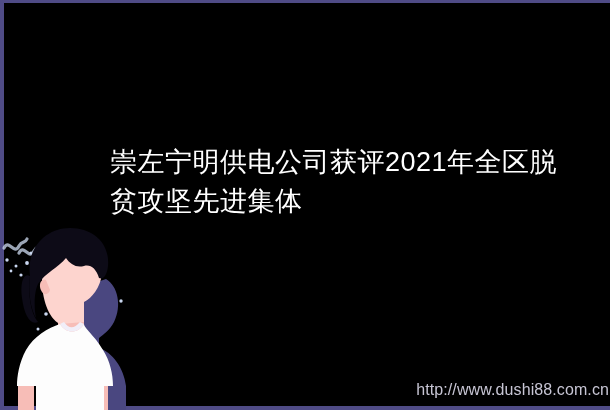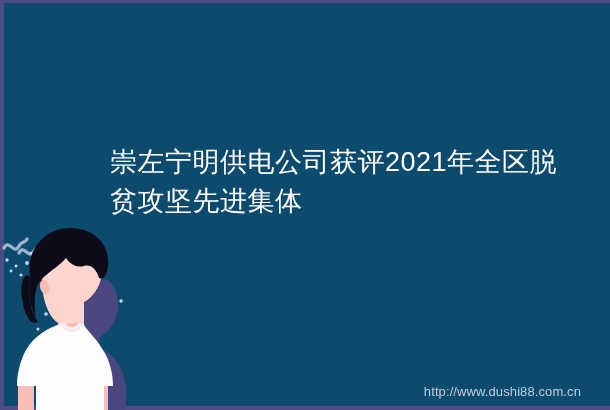--- a/index.html
+++ b/index.html
@@ -10,21 +10,21 @@
   }
   body {
     font-family: "Liberation Sans", "DejaVu Sans", sans-serif;
   }
 
   .card {
     position: relative;
     width: 610px;
     height: 410px;
     overflow: hidden;
-    background: #0c4a6e;
+    background: #000000;
     box-sizing: border-box;
   }
 
   
   .edge {
     position: absolute;
     background: #4f4b86;
     pointer-events: none;
   }
   .edge-left   { left: 0;  top: 0; width: 4px;  height: 410px; }
@@ -51,24 +51,24 @@
     left: 0;
     top: 222px;
     width: 180px;
     height: 188px;
   }
   .illustration svg { display: block; }
 
   
   .watermark {
     position: absolute;
-    right: 29px;
+    right: 1px;
     bottom: 11px;
     color: #d8d6e6;
-    font-size: 13px;
+    font-size: 16px;
     letter-spacing: 0.1px;
     opacity: 0.92;
     font-family: "Liberation Sans", "DejaVu Sans", sans-serif;
   }
 </style>
 </head>
 <body>
 
 <div class="card">
 

